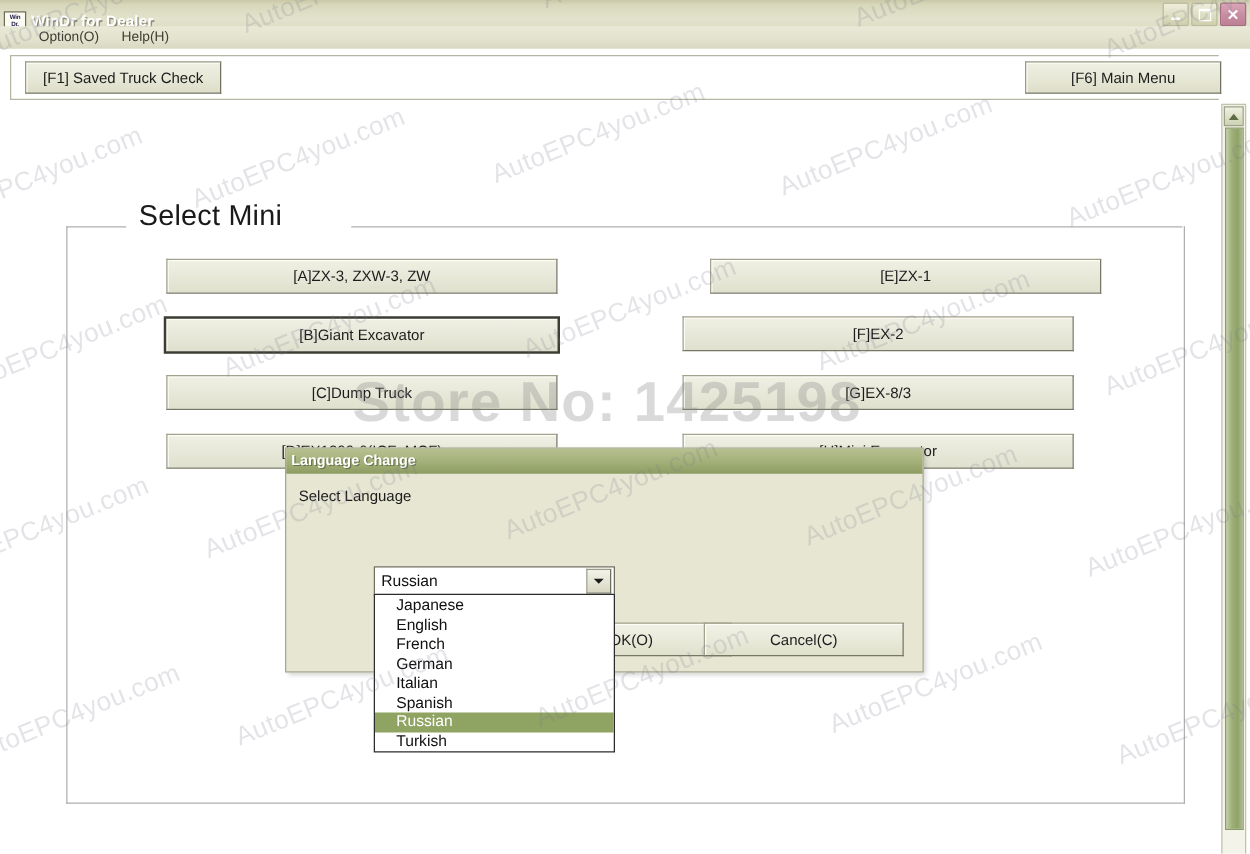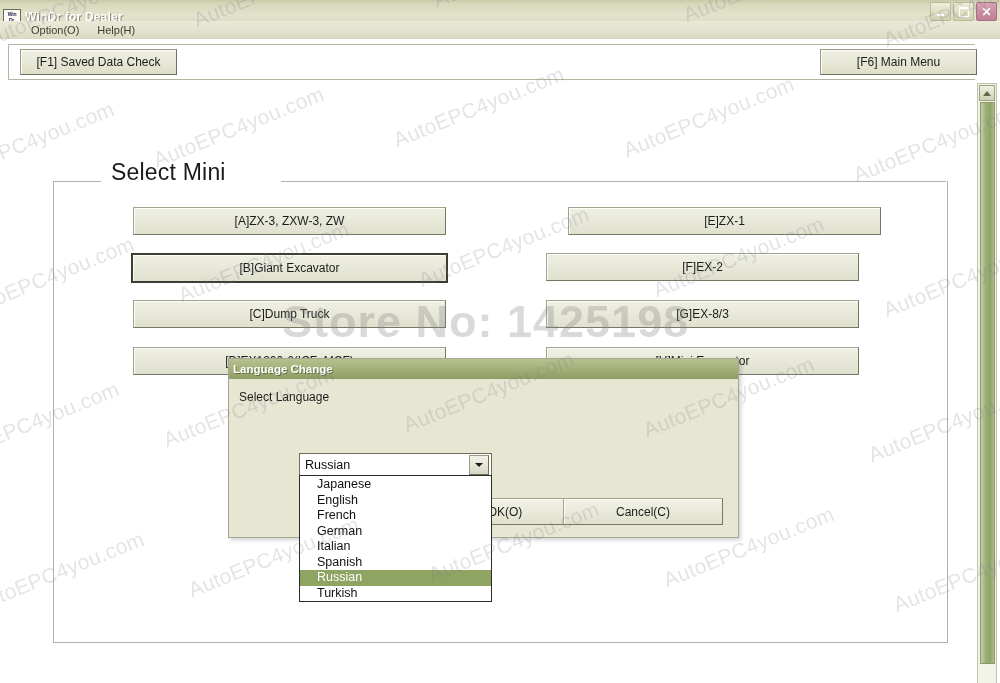--- a/index.html
+++ b/index.html
@@ -360,21 +360,21 @@
   </div>
 
   <div class="menubar">
     <div class="menu-item">Option(O)</div>
     <div class="menu-item">Help(H)</div>
   </div>
 
   <div class="client">
 
     <div class="toolbar">
-      <div class="tb-btn" id="tb-f1">[F1] Saved Data Check</div>
+      <div class="tb-btn" id="tb-f1">[F1] Saved Truck Check</div>
       <div class="tb-btn" id="tb-f6">[F6] Main Menu</div>
     </div>
 
     <div class="gb-top-left"></div>
     <div class="gb-top-right"></div>
     <div class="groupbox"></div>
     <div class="gb-legend">Select Mini</div>
 
     <div class="model-btn" style="left:133px; top:168px; width:311px;">[A]ZX-3, ZXW-3, ZW</div>
     <div class="model-btn" style="left:133px; top:261px; width:311px;">[C]Dump Truck</div>

